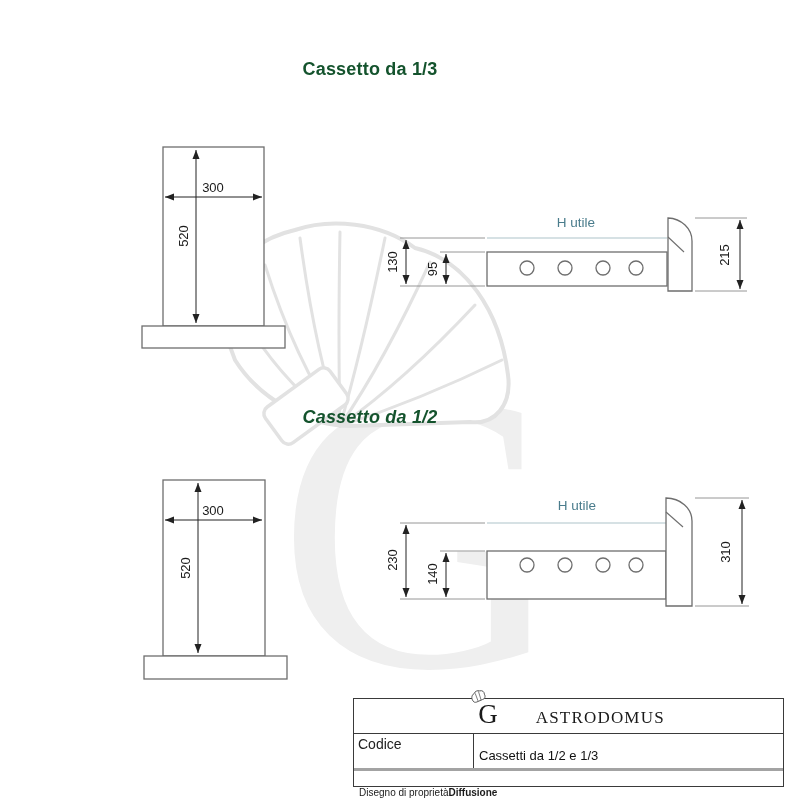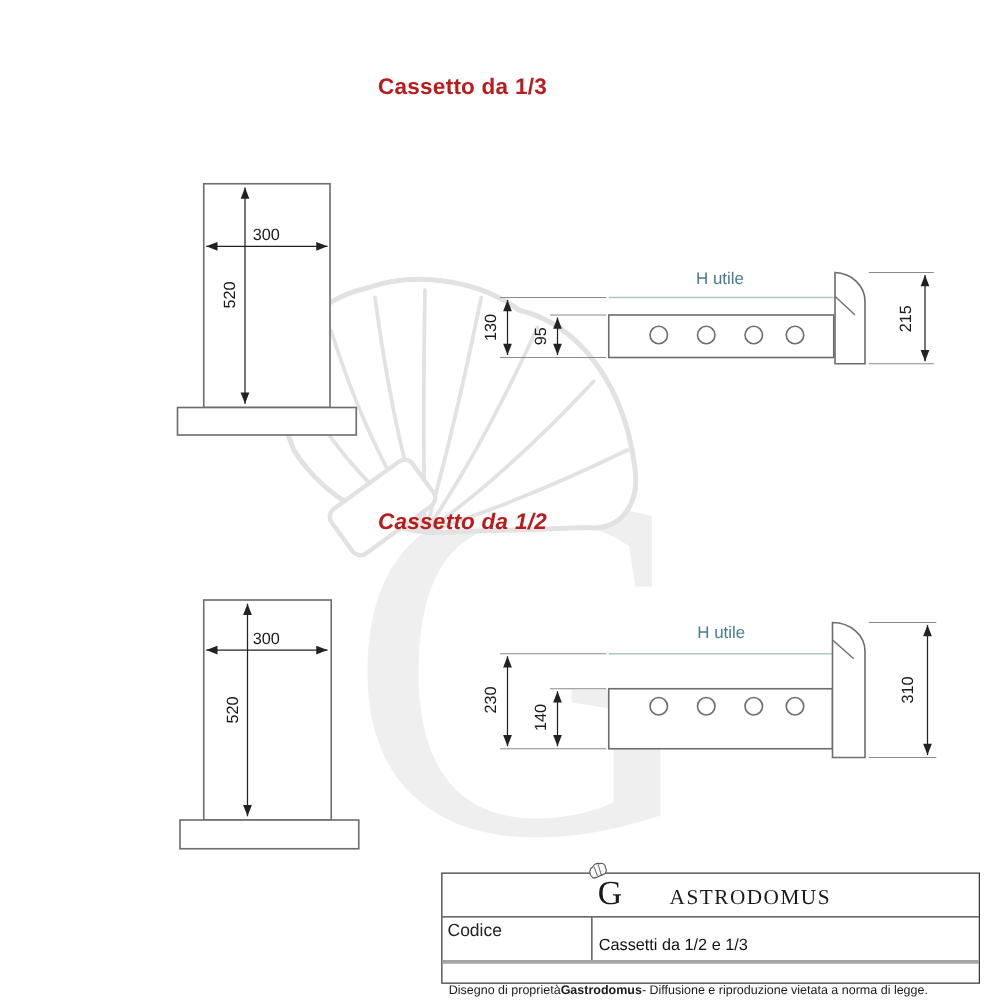--- a/index.html
+++ b/index.html
@@ -9,21 +9,21 @@
   }
   .layer{position:absolute;}
   .dim-text{font-family:"Liberation Sans",sans-serif;font-size:13px;fill:#1a1a1a;}
   .hutile-text{font-family:"Liberation Sans",sans-serif;font-size:13.5px;fill:#4a7c8c;}
   .outline{fill:#ffffff;stroke:#6e6e6e;stroke-width:1.3;}
   .dimline{stroke:#222222;stroke-width:1;}
   .extline{stroke:#8a8a8a;stroke-width:0.9;}
   .tealline{stroke:#aec3ca;stroke-width:1.2;}
   .section-title{
     position:absolute;left:230px;width:280px;text-align:center;
-    font-size:18px;font-weight:bold;color:#b91c1c;letter-spacing:0.2px;
+    font-size:18px;font-weight:bold;color:#14532d;letter-spacing:0.2px;
   }
   
   #title-block{
     position:absolute;left:353px;top:698px;width:431px;height:89px;
     border:1px solid #3a3a3a;box-sizing:border-box;background:#fff;
     display:flex;flex-direction:column;color:#1a1a1a;
   }
   .tb-logo-row{
     height:34px;border-bottom:1px solid #3a3a3a;display:flex;
     align-items:center;justify-content:center;flex:none;
@@ -176,18 +176,17 @@
     <div class="tb-mid-row">
       <div class="tb-cell-code">
         <div class="tb-label">Codice</div>
       </div>
       <div class="tb-cell-desc">
         <div class="tb-desc-value">Cassetti da 1/2 e 1/3</div>
       </div>
     </div>
     <div class="tb-copy-row">
       <span>Disegno di proprietà </span>
-        <b>Gastrodomus</b>
-        <span> - Diffusione e riproduzione vietata a norma di legge.</span>
+        <b>Diffusione</b>
     </div>
   </div>
 
 </div>
 
 </body></html>

